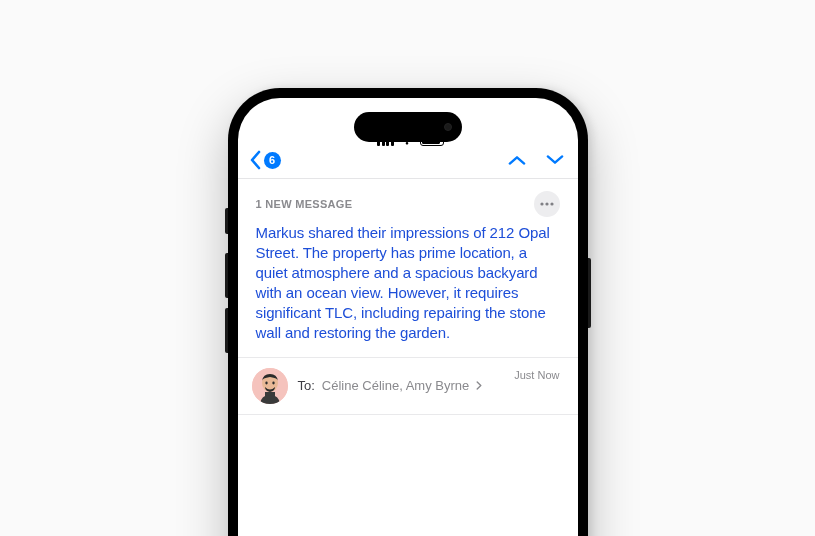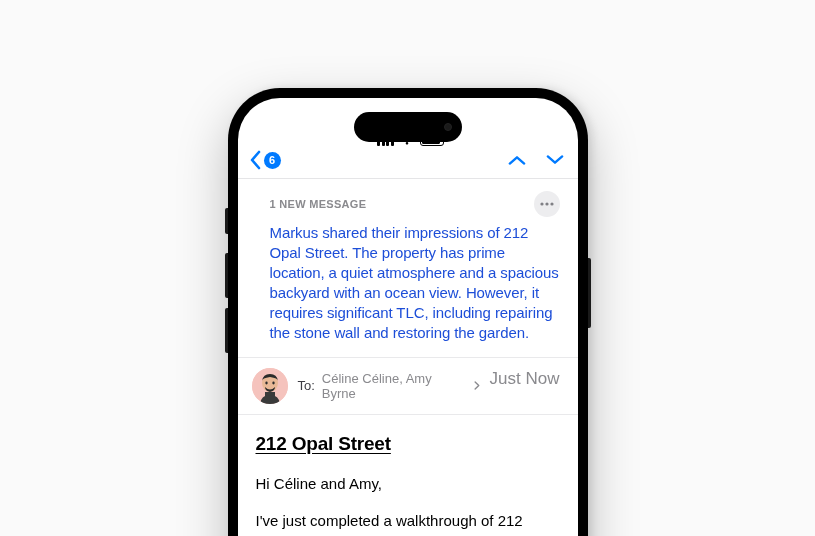--- a/index.html
+++ b/index.html
@@ -89,32 +89,32 @@
       min-width: 17px;
       height: 17px;
       border-radius: 9px;
       display: flex;
       align-items: center;
       justify-content: center;
       padding: 0 4px;
     }
     .nav-right { display: flex; gap: 20px; }
     .divider { height: 1px; background: #e5e5e7; margin: 0; }
-    .summary-section { padding: 12px 18px 14px 32px; }
+    .summary-section { padding: 12px 18px 14px 18px; }
     .summary-header { display:flex; justify-content:space-between; align-items:center; margin-bottom:6px;}
     .summary-label { font-size: 11px; font-weight: 600; color: #8a8a8e; letter-spacing: 0.3px; }
     .more-btn { width: 26px; height: 26px; border-radius: 50%; background: #ededef; display:flex; align-items:center; justify-content:center; color:#808085;}
     .summary-text { font-size: 15px; line-height: 1.33; color: #1d4ed8; letter-spacing: -0.1px;}
     .sender-section { padding: 10px 18px 10px 14px; display:flex; align-items:center; gap:10px; border-top:1px solid #e9e9eb; border-bottom:1px solid #e9e9eb;}
     .avatar { width: 36px; height: 36px; border-radius: 50%; background: #f6c5c0; display:flex; align-items:center; justify-content:center; font-size:20px; overflow:hidden; flex-shrink:0;}
     .sender-info { flex: 1; min-width:0;}
     .sender-name { font-size: 14.5px; font-weight: 600; color:#000;}
     .to-line { font-size: 13px; color: #8a8a8e; display:flex; align-items:center; gap:7px;}
     .to-line .to-label{ color:#3c3c43;}
-    .timestamp { font-size: 17px; color: #8a8a8e; align-self:flex-start; margin-top:1px;}
+    .timestamp { font-size: 11px; color: #8a8a8e; align-self:flex-start; margin-top:1px;}
     .body-section { padding: 18px 18px 0 18px;}
     .subject { font-size: 19px; font-weight: 700; text-decoration: underline; text-underline-offset: 3px; margin-bottom: 18px; letter-spacing:-0.2px;}
     .body-text { font-size: 15px; line-height:1.4; color:#000; margin-bottom: 16px;}
     svg { display: block; }
   </style>
 </head>
 <body>
 
 <div class="phone">
   <div class="phone-btn-left1"></div>
@@ -195,19 +195,14 @@
           <span class="to-label">To:</span>
           <span>Céline Céline, Amy Byrne</span>
           <svg width="6" height="9" viewBox="0 0 6 10">
               <path d="M1 1 L5 5 L1 9" stroke="#8a8a8e" stroke-width="1.5" fill="none" stroke-linecap="round" stroke-linejoin="round"></path>
             </svg>
         </div>
       </div>
       <div class="timestamp">Just Now</div>
     </div>
 
-    <div class="body-section">
-      <div class="subject">212 Opal Street</div>
-      <div class="body-text">Hi Céline and Amy,</div>
-      <div class="body-text">I've just completed a walkthrough of 212</div>
-    </div>
   </div>
 </div>
 
 </body></html>

